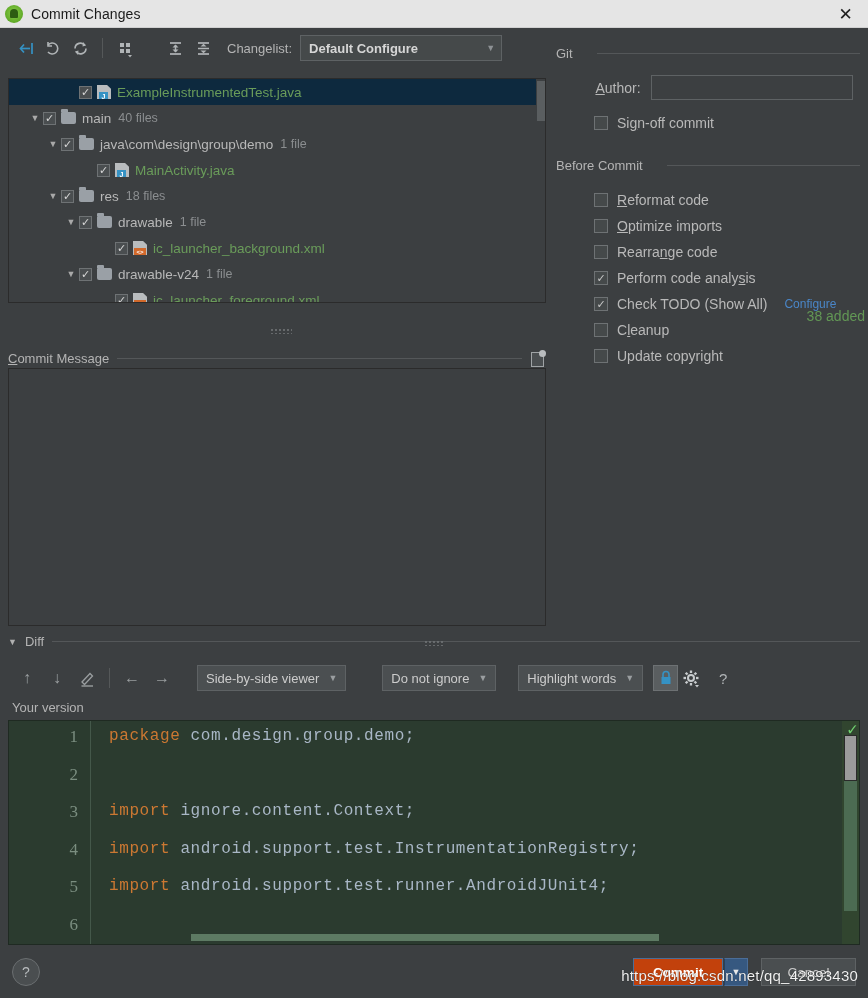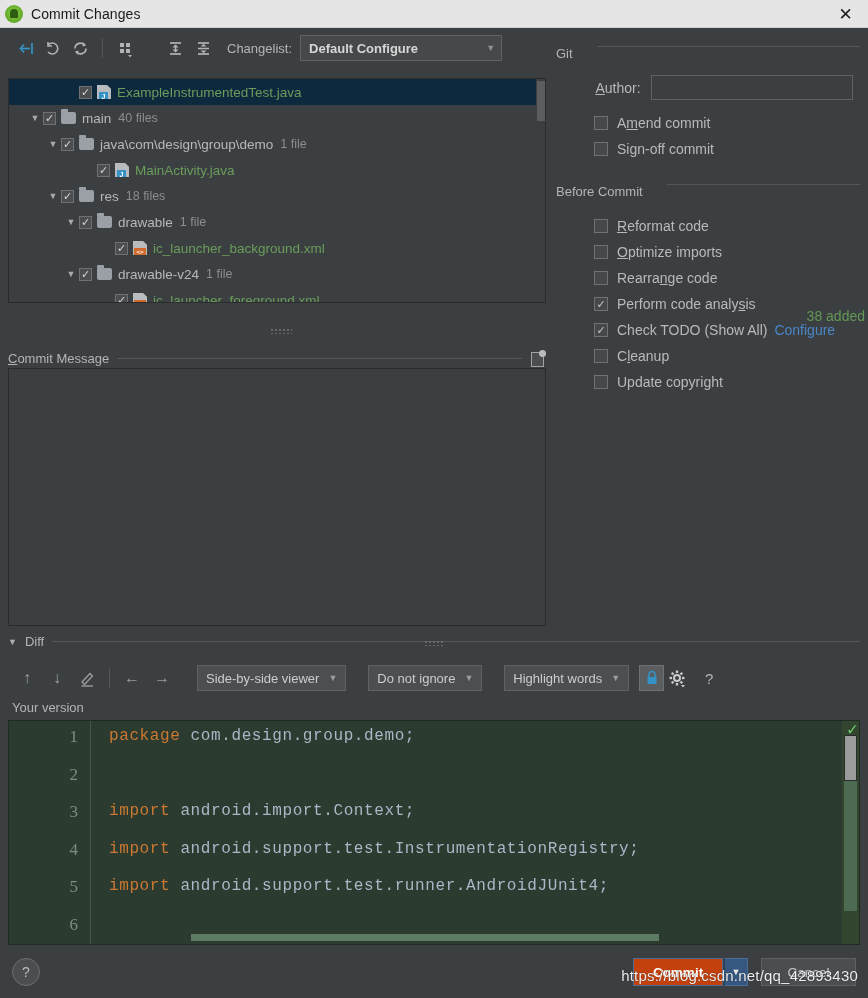--- a/index.html
+++ b/index.html
@@ -88,35 +88,35 @@
   .cm-icon { width:16px; height:16px; position:relative; flex:none; cursor:pointer; }
   .cm-icon::before{ content:""; position:absolute; left:1px; top:2px; width:11px; height:13px;
      border:1px solid #9fa3a5; background:#4a4e50; }
   .cm-icon::after{ content:""; position:absolute; right:0; top:0; width:7px; height:7px; border-radius:50%;
      background:#b9bcbe; }
   .cm-box { position:absolute; left:8px; top:368px; width:538px; height:258px;
     background:#3c3f41; border:1px solid #2b2b2b; cursor:text; }
 
   
   .rp { position:absolute; left:556px; top:46px; width:304px; }
-  .grp { display:flex; gap:24px; margin-bottom:14px; }
+  .grp { display:flex; align-items:center; gap:24px; margin-bottom:14px; }
   .grp .t { color:#b4b4b4; font-size:13px; white-space:nowrap; }
   .grp .line { flex:1; height:1px; background:#545759; }
   .author-row { display:flex; align-items:center; margin:2px 0 10px 32px;justify-content:center; }
   .author-row .lab { color:#b8b8b8; font-size:14px; margin-right:10px; }
   .author-row .lab u{ text-decoration:underline; }
   .author-input { width:202px; height:25px; background:#3c3f41; border:1px solid #5e6264; outline:none;
      color:#d6d6d6; padding:0 5px; font-family:"Liberation Sans", sans-serif; font-size:13px; }
   .chk-row { display:flex; align-items:center; margin-left:38px; height:26px; cursor:pointer; }
   .chk { width:14px; height:14px; border:1px solid #6e7274; background:#45494a; flex:none;
      display:inline-flex; align-items:center; justify-content:center; margin-right:9px; }
   .chk span{ color:#c8c8c8; font-size:11px; line-height:1; }
   .chk-lab { color:#b9b9b9; font-size:14px; }
   .chk-lab u { text-decoration:underline; }
-  .cfg-link { color:#4a86c8; font-size:14px; margin-left:7px; cursor:pointer; }
+  .cfg-link { color:#4a86c8; font-size:12px; margin-left:17px; cursor:pointer; }
   .before-gap { height:22px; }
 
   
   .diff-head { position:absolute; left:8px; top:634px; width:852px; display:flex; align-items:center; gap:8px; }
   .diff-head .caret { color:#b0b0b0; font-size:9px; }
   .diff-head .t { color:#b4b4b4; font-size:13px; }
   .diff-head .line { flex:1; height:1px; background:#545759; }
   .diff-grip { position:absolute; left:424px; top:640px; width:20px; height:6px;
     background-image: radial-gradient(#6e7274 40%, transparent 41%); background-size:4px 4px; opacity:.85; }
 
@@ -343,24 +343,20 @@
     <span class="t">Git</span>
     <span class="line"></span>
   </div>
   <div class="author-row">
     <span class="lab"><u>A</u><span id="author-rest">uthor:</span></span>
     <input class="author-input" type="text" value="" style="">
   </div>
   <div id="git-checks">
       <div class="chk-row">
         <span class="chk"></span>
-        <span class="chk-lab">A<u>m</u>end commit</span>
-      </div>
-      <div class="chk-row">
-        <span class="chk"></span>
         <span class="chk-lab">Si<u>g</u>n-off commit</span>
       </div>
     </div>
 
   <div class="before-gap"></div>
   <div class="grp">
     <span class="t">Before Commit</span>
     <span class="line"></span>
   </div>
   <div id="before-checks">
@@ -416,21 +412,21 @@
         <path d="M2.5 16 H14" stroke="#9a9ea0" stroke-width="1.4"></path>
       </svg>
   </div>
   <div class="dt-sep"></div>
   <div class="dt-ico">←</div>
   <div class="dt-ico">→</div>
   <div class="dcombo" style="margin-left:20px">
     <span>Side-by-side viewer</span>
     <span class="arrow">▼</span>
   </div>
-  <div class="dcombo" style="margin-left:12px">
+  <div class="dcombo" style="margin-left:26px">
     <span>Do not ignore</span>
     <span class="arrow">▼</span>
   </div>
   <div class="dcombo" style="margin-left:12px">
     <span>Highlight words</span>
     <span class="arrow">▼</span>
   </div>
   <div class="lock-btn">
     <svg width="14" height="16" viewBox="0 0 14 16">
         <path d="M4 7 V4.5 A3 3 0 0 1 10 4.5 V7" stroke="#3592c4" stroke-width="1.6" fill="none"></path>
@@ -462,21 +458,21 @@
       <div>1</div>
       <div>2</div>
       <div>3</div>
       <div>4</div>
       <div>5</div>
       <div>6</div>
     </div>
   <div class="code" id="code">
       <div class="ln"><span class="kw">package</span><span> com.design.group.demo;</span></div>
       <div class="ln"></div>
-      <div class="ln"><span class="kw">import</span><span> android.import.Context;</span></div>
+      <div class="ln"><span class="kw">import</span><span> ignore.content.Context;</span></div>
       <div class="ln"><span class="kw">import</span><span> android.support.test.InstrumentationRegistry;</span></div>
       <div class="ln"><span class="kw">import</span><span> android.support.test.runner.AndroidJUnit4;</span></div>
       <div class="ln"></div>
     <div class="ed-sb">
       <div class="ok-check">✓</div>
       <div class="track"></div>
       <div class="thumb"></div>
     </div>
     <div class="hscroll"></div>
   </div>

